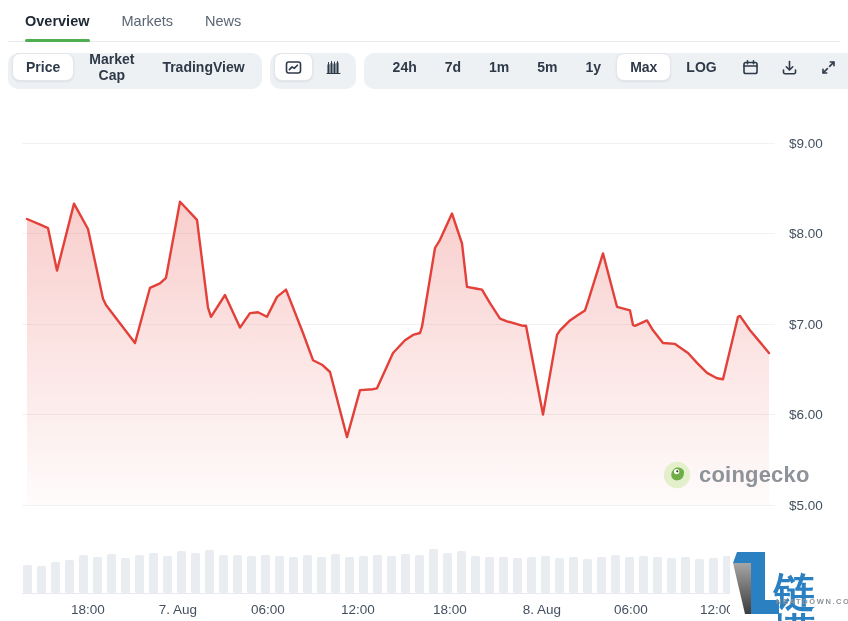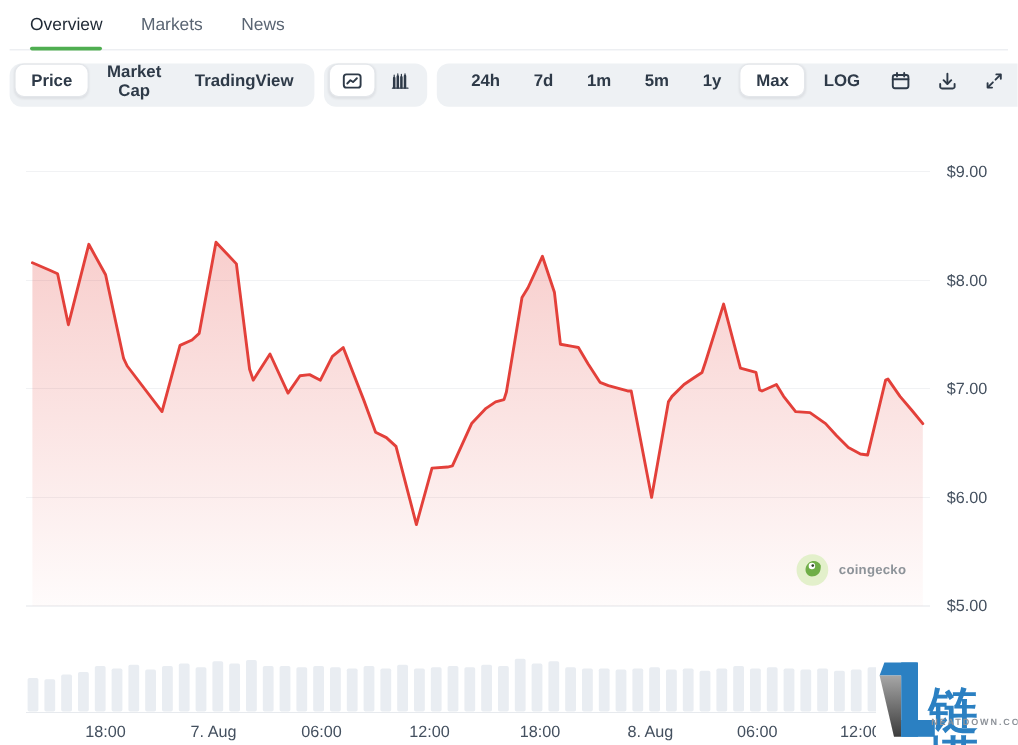--- a/index.html
+++ b/index.html
@@ -3,38 +3,38 @@
 <meta charset="utf-8">
 <style>
   html,body{margin:0;padding:0;}
   body{
     position:relative;width:848px;height:621px;overflow:hidden;background:#fff;
     font-family:"Liberation Sans", sans-serif;color:var(--tab_active,#1e2834);
   }
   
   .nav{display:flex;align-items:stretch;height:41px;margin:0 8px;border-bottom:1px solid var(--border,#e9ecef);padding-left:17px;gap:32px;}
   .tab{position:relative;display:flex;align-items:center;gap:7px;font-size:14.5px;font-weight:400;color:var(--tab_inactive,#5a6573);cursor:pointer;white-space:nowrap;}
-  .tab.active{color:var(--tab_active,#1e2834);font-weight:400;}
+  .tab.active{color:var(--tab_active,#1e2834);font-weight:700;}
   .tab.active::after{content:"";position:absolute;left:0;right:0;bottom:-1px;height:3px;border-radius:3px;background:var(--accent_green,#4fae51);}
   .ext-ico{width:15px;height:15px;display:block;}
   
   .toolbar{display:flex;align-items:center;margin:11px 8px 0 8px;gap:8px;}
   .seg-group{display:flex;align-items:flex-start;background:var(--pill_bg,#eef1f4);border-radius:10px;height:36px;padding:0 4px;gap:2px;}
   .seg{border:none;background:transparent;border-radius:8px;height:28px;padding:0 13px;
        font-family:inherit;font-size:14px;font-weight:700;color:var(--btn_text,#2e3a48);cursor:pointer;display:flex;align-items:center;gap:4px;}
   .seg.active{background:var(--pill_active_bg,#fff);border:1px solid var(--pill_border,#e3e6ea);box-shadow:0 1px 2px rgba(20,30,40,.08);}
   .seg.icon-only{padding:0 10px;}
   .seg-group.ranges{flex:1;justify-content:space-between;padding:0 16px;margin-right:5px;}
   .tool-ico{width:17px;height:17px;display:block;}
   
   #chart-svg{position:absolute;left:0;top:93px;}
   .ytick-text,.xtick-text{font-family:"Liberation Sans",sans-serif;font-size:13.5px;fill:var(--axis_label,#44505f);}
   
   .gecko-mark{position:absolute;left:663px;top:461px;display:flex;align-items:center;gap:8px;pointer-events:none;}
-  .gecko-mark .txt{font-size:11px;font-weight:700;color:var(--gecko_text,#8d9399);letter-spacing:.2px;}
+  .gecko-mark .txt{font-size:22px;font-weight:700;color:var(--gecko_text,#8d9399);letter-spacing:.2px;}
   .site-logo{position:absolute;left:730px;top:548px;width:118px;height:73px;background:#fff;display:flex;align-items:center;}
   .site-logo .cn{position:absolute;left:44px;top:24px;font-size:41px;font-weight:700;color:var(--brand_blue,#2b80c2);letter-spacing:3px;line-height:1;}
   .site-logo .dom{position:absolute;left:46px;top:49px;font-size:7.5px;font-weight:700;letter-spacing:1.6px;color:#8e939a;}
 </style>
 </head>
 <body>
 
 <nav class="nav">
   <div class="tab active">Overview</div>
   <div class="tab">Markets</div>

